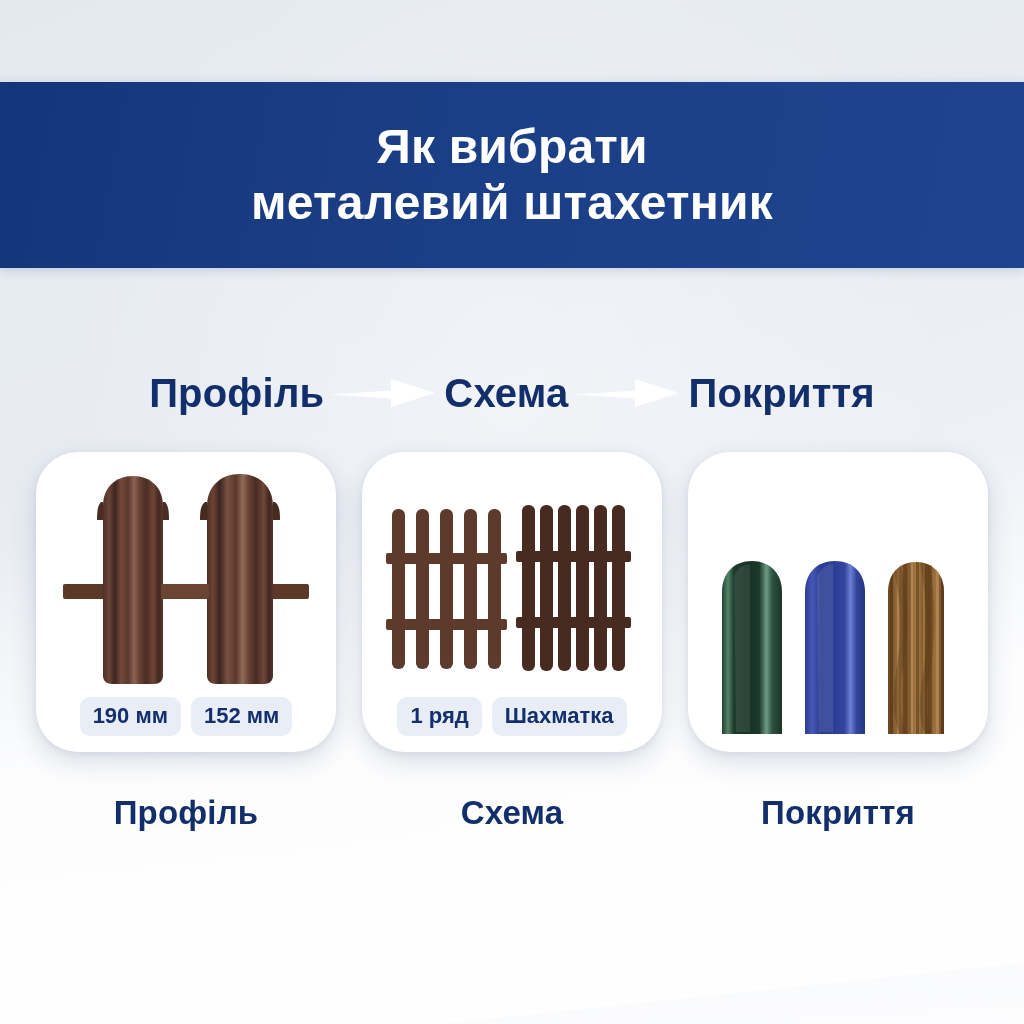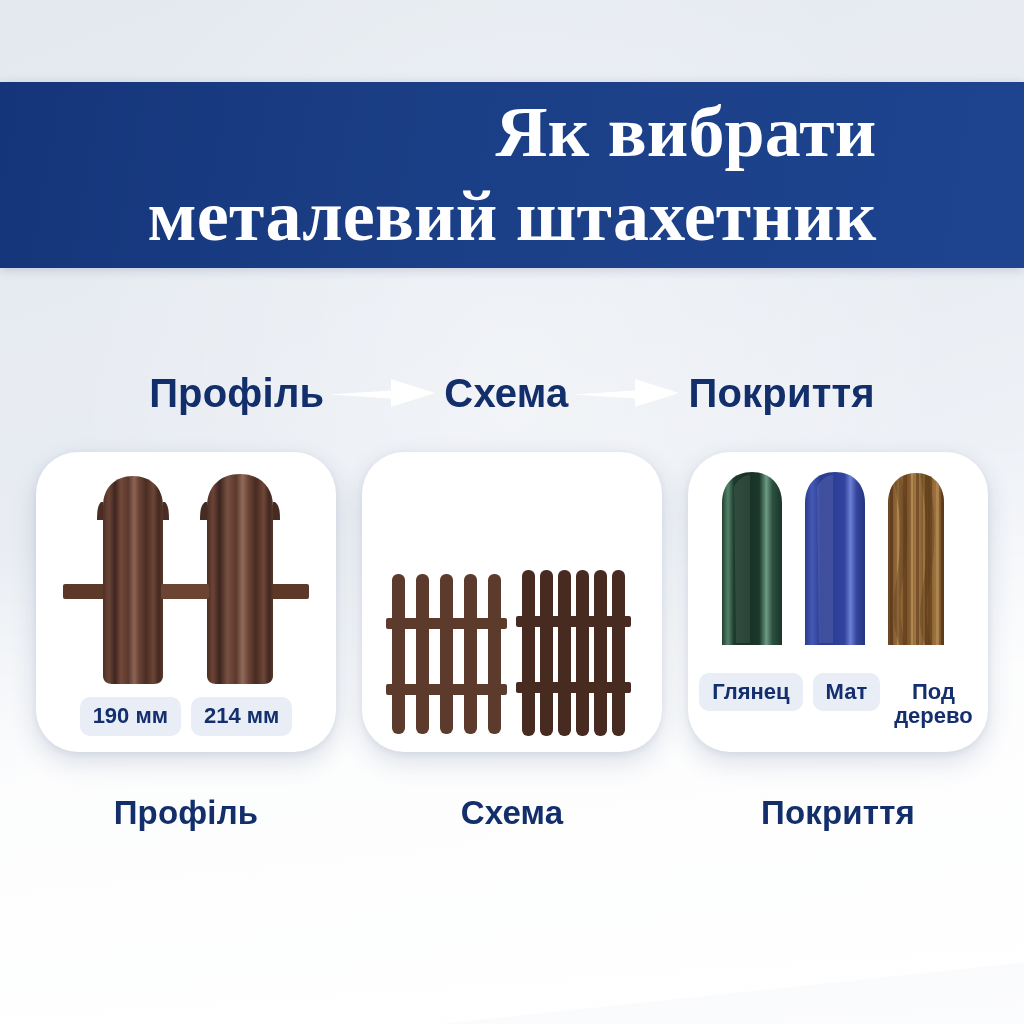--- a/index.html
+++ b/index.html
@@ -60,28 +60,27 @@
     width: 1024px;
     height: 186px;
     background: linear-gradient(100deg, #15357a 0%, #1b3f86 45%, #1e4490 100%);
     display: flex;
     align-items: center;
     justify-content: center;
     box-shadow: 0 2px 10px rgba(20,45,100,0.18);
   }
   #banner-title {
     color: #ffffff;
-    font-size: 72px;
+    font-size: 48px;
     font-weight: 700;
     line-height: 1.16;
-    text-align: right;
+    text-align: center;
     letter-spacing: 0.2px;
     padding: 0 40px;
     white-space: pre-line;
-    font-family: Liberation Serif, serif;
   }
 
   
   #steps {
     position: absolute;
     left: 0;
     top: 358px;
     width: 1024px;
     height: 70px;
     display: flex;
@@ -270,21 +269,21 @@
                    L155 222
                    C150 222 146 219 146 214 Z" fill="url(#pk2)"></path>
           <path d="M144 40 L146 40 L146 58 L139 58 C139 48 140 43 144 40 Z" fill="#462b22"></path>
           <path d="M214 40 L212 40 L212 58 L219 58 C219 48 218 43 214 40 Z" fill="#462b22"></path>
 
           <rect x="100" y="122" width="48" height="15" rx="2" fill="#6b4434"></rect>
         </svg>
       </div>
       <div class="card-badges">
         <div class="badge">190 мм</div>
-        <div class="badge">214 мм</div>
+        <div class="badge">152 мм</div>
       </div>
     </div>
 
     <div class="card">
       <div class="card-art">
         <svg width="252" height="200" viewBox="0 0 252 200" aria-hidden="true">
           <g fill="#5c3a2c">
             <rect x="6" y="22" width="13" height="160" rx="6"></rect>
             <rect x="30" y="22" width="13" height="160" rx="6"></rect>
             <rect x="54" y="22" width="13" height="160" rx="6"></rect>
@@ -298,20 +297,24 @@
             <rect x="154" y="18" width="13" height="166" rx="6"></rect>
             <rect x="172" y="18" width="13" height="166" rx="6"></rect>
             <rect x="190" y="18" width="13" height="166" rx="6"></rect>
             <rect x="208" y="18" width="13" height="166" rx="6"></rect>
             <rect x="226" y="18" width="13" height="166" rx="6"></rect>
             <rect x="130" y="64" width="115" height="11" rx="2"></rect>
             <rect x="130" y="130" width="115" height="11" rx="2"></rect>
           </g>
         </svg>
       </div>
+      <div class="card-badges">
+        <div class="badge">1 ряд</div>
+        <div class="badge">Шахматка</div>
+      </div>
     </div>
 
     <div class="card">
       <div class="card-art">
         <svg width="256" height="200" viewBox="0 0 256 200" aria-hidden="true">
           <defs>
             <linearGradient id="grn" x1="0" y1="0" x2="1" y2="0">
               <stop offset="0" stop-color="#22402f"></stop>
               <stop offset="0.10" stop-color="#54836a"></stop>
               <stop offset="0.20" stop-color="#1d3a2b"></stop>
@@ -360,26 +363,20 @@
             <rect x="206" y="8" width="3" height="176" fill="#533215"></rect>
             <rect x="213" y="8" width="2" height="176" fill="#bb8d55"></rect>
             <rect x="218" y="8" width="4" height="176" fill="#5d3a19"></rect>
             <rect x="226" y="8" width="3" height="176" fill="#c59a63"></rect>
             <rect x="231" y="8" width="3" height="176" fill="#4d2f14"></rect>
             <path d="M182 10 Q196 60 186 120 Q180 160 190 184 L196 184 Q186 150 194 110 Q202 55 190 10 Z" fill="#41280f" opacity="0.5"></path>
             <path d="M210 10 Q222 70 212 130 Q206 165 216 184 L222 184 Q212 150 220 120 Q230 60 218 10 Z" fill="#462c12" opacity="0.45"></path>
           </g>
         </svg>
       </div>
-      <div class="card-badges">
-        <div class="badge">Глянец</div>
-        <div class="badge">Мат</div>
-        <div class="badge nobg two-line">Под
-дерево</div>
-      </div>
     </div>
 
   </div>
 
   <div id="captions">
     <div class="caption">Профіль</div>
     <div class="caption">Схема</div>
     <div class="caption">Покриття</div>
   </div>
 

